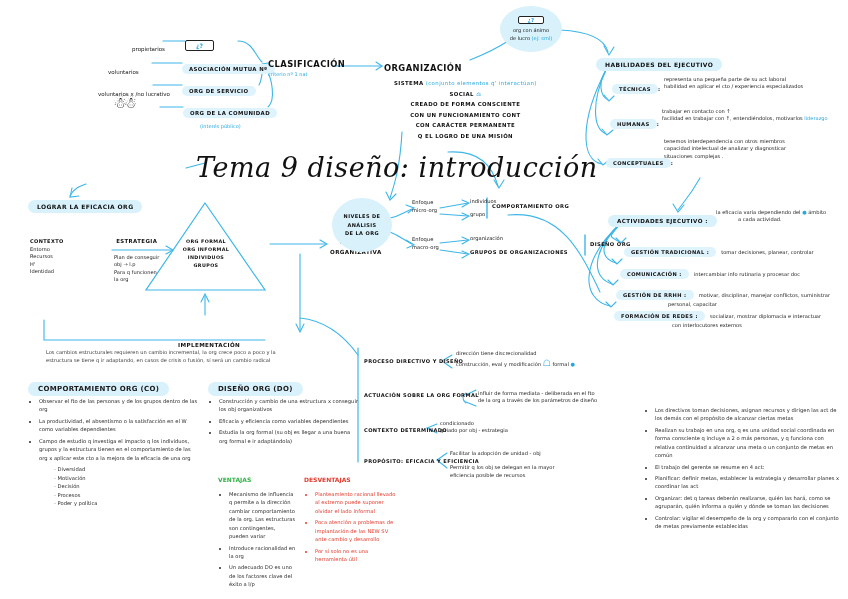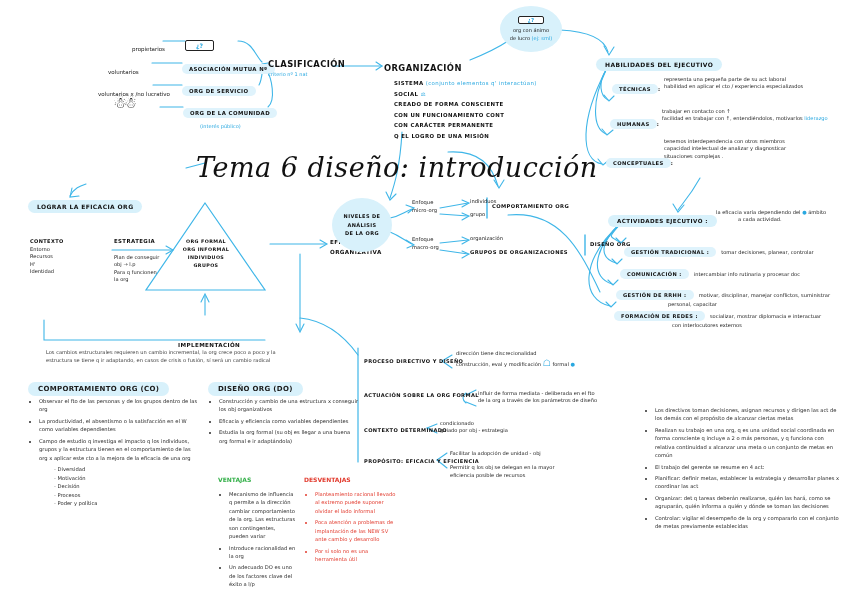--- a/index.html
+++ b/index.html
@@ -4,21 +4,21 @@
 <title>Mind Map</title>
 <style>
   html,body{margin:0;padding:0;background:#ffffff;}
   body{width:848px;height:599px;position:relative;overflow:hidden;
        font-family:"DejaVu Sans",sans-serif;color:#1a1a1a;}
   #canvas{position:absolute;left:0;top:0;width:848px;height:599px;}
   svg.lines{position:absolute;left:0;top:0;width:848px;height:599px;pointer-events:none;}
   .node{position:absolute;box-sizing:border-box;}
   
   .cap{font-family:"DejaVu Sans",sans-serif;font-weight:bold;letter-spacing:.4px;
-       text-transform:uppercase;color:#111;}
+       text-transform:uppercase;color:#111;text-align:center;}
   .pill{background:#d8f1fb;border-radius:11px;padding:3px 9px;display:inline-block;
         white-space:nowrap;}
   .pill-lite{background:#dff3fc;border-radius:9px;padding:2px 7px;display:inline-block;
         white-space:nowrap;}
   .ell{background:#d8f1fb;border-radius:50%;display:flex;align-items:center;
        justify-content:center;flex-direction:column;text-align:center;}
   .blue{color:#29a8e0;}
   .hw{font-family:"DejaVu Sans",sans-serif;}
   .title{font-family:"DejaVu Serif",serif;font-style:italic;font-size:27px;color:#111;
          white-space:nowrap;letter-spacing:.5px;}
@@ -258,21 +258,21 @@
     <span class="pill-lite cap" style="font-size:5.1px">GESTIÓN DE RRHH :</span>
     <span class="hw tiny">motivar, disciplinar, manejar conflictos, suministrar</span>
     <div class="hw tiny" style="margin-left:52px">personal, capacitar</div>
   </div>
   <div class="node" style="left:614px;top:303px;">
     <span class="pill-lite cap" style="font-size:5.1px">FORMACIÓN DE REDES :</span>
     <span class="hw tiny">socializar, mostrar diplomacia e interactuar</span>
     <div class="hw tiny" style="margin-left:58px">con interlocutores externos</div>
   </div>
 
-  <div class="node title" style="left:196px;top:152px;">Tema 6 diseño: introducción</div>
+  <div class="node title" style="left:196px;top:152px;">Tema 9 diseño: introducción</div>
 
   <div class="node" style="left:28px;top:194px;">
     <span class="pill cap" style="font-size:6px">LOGRAR LA EFICACIA ORG</span>
   </div>
   <div class="node" style="left:30px;top:238px;">
     <div class="cap" style="font-size:5px;margin-bottom:2px">CONTEXTO</div>
     <div class="hw tiny">
       <div>Entorno</div>
       <div>Recursos</div>
       <div>H'</div>

